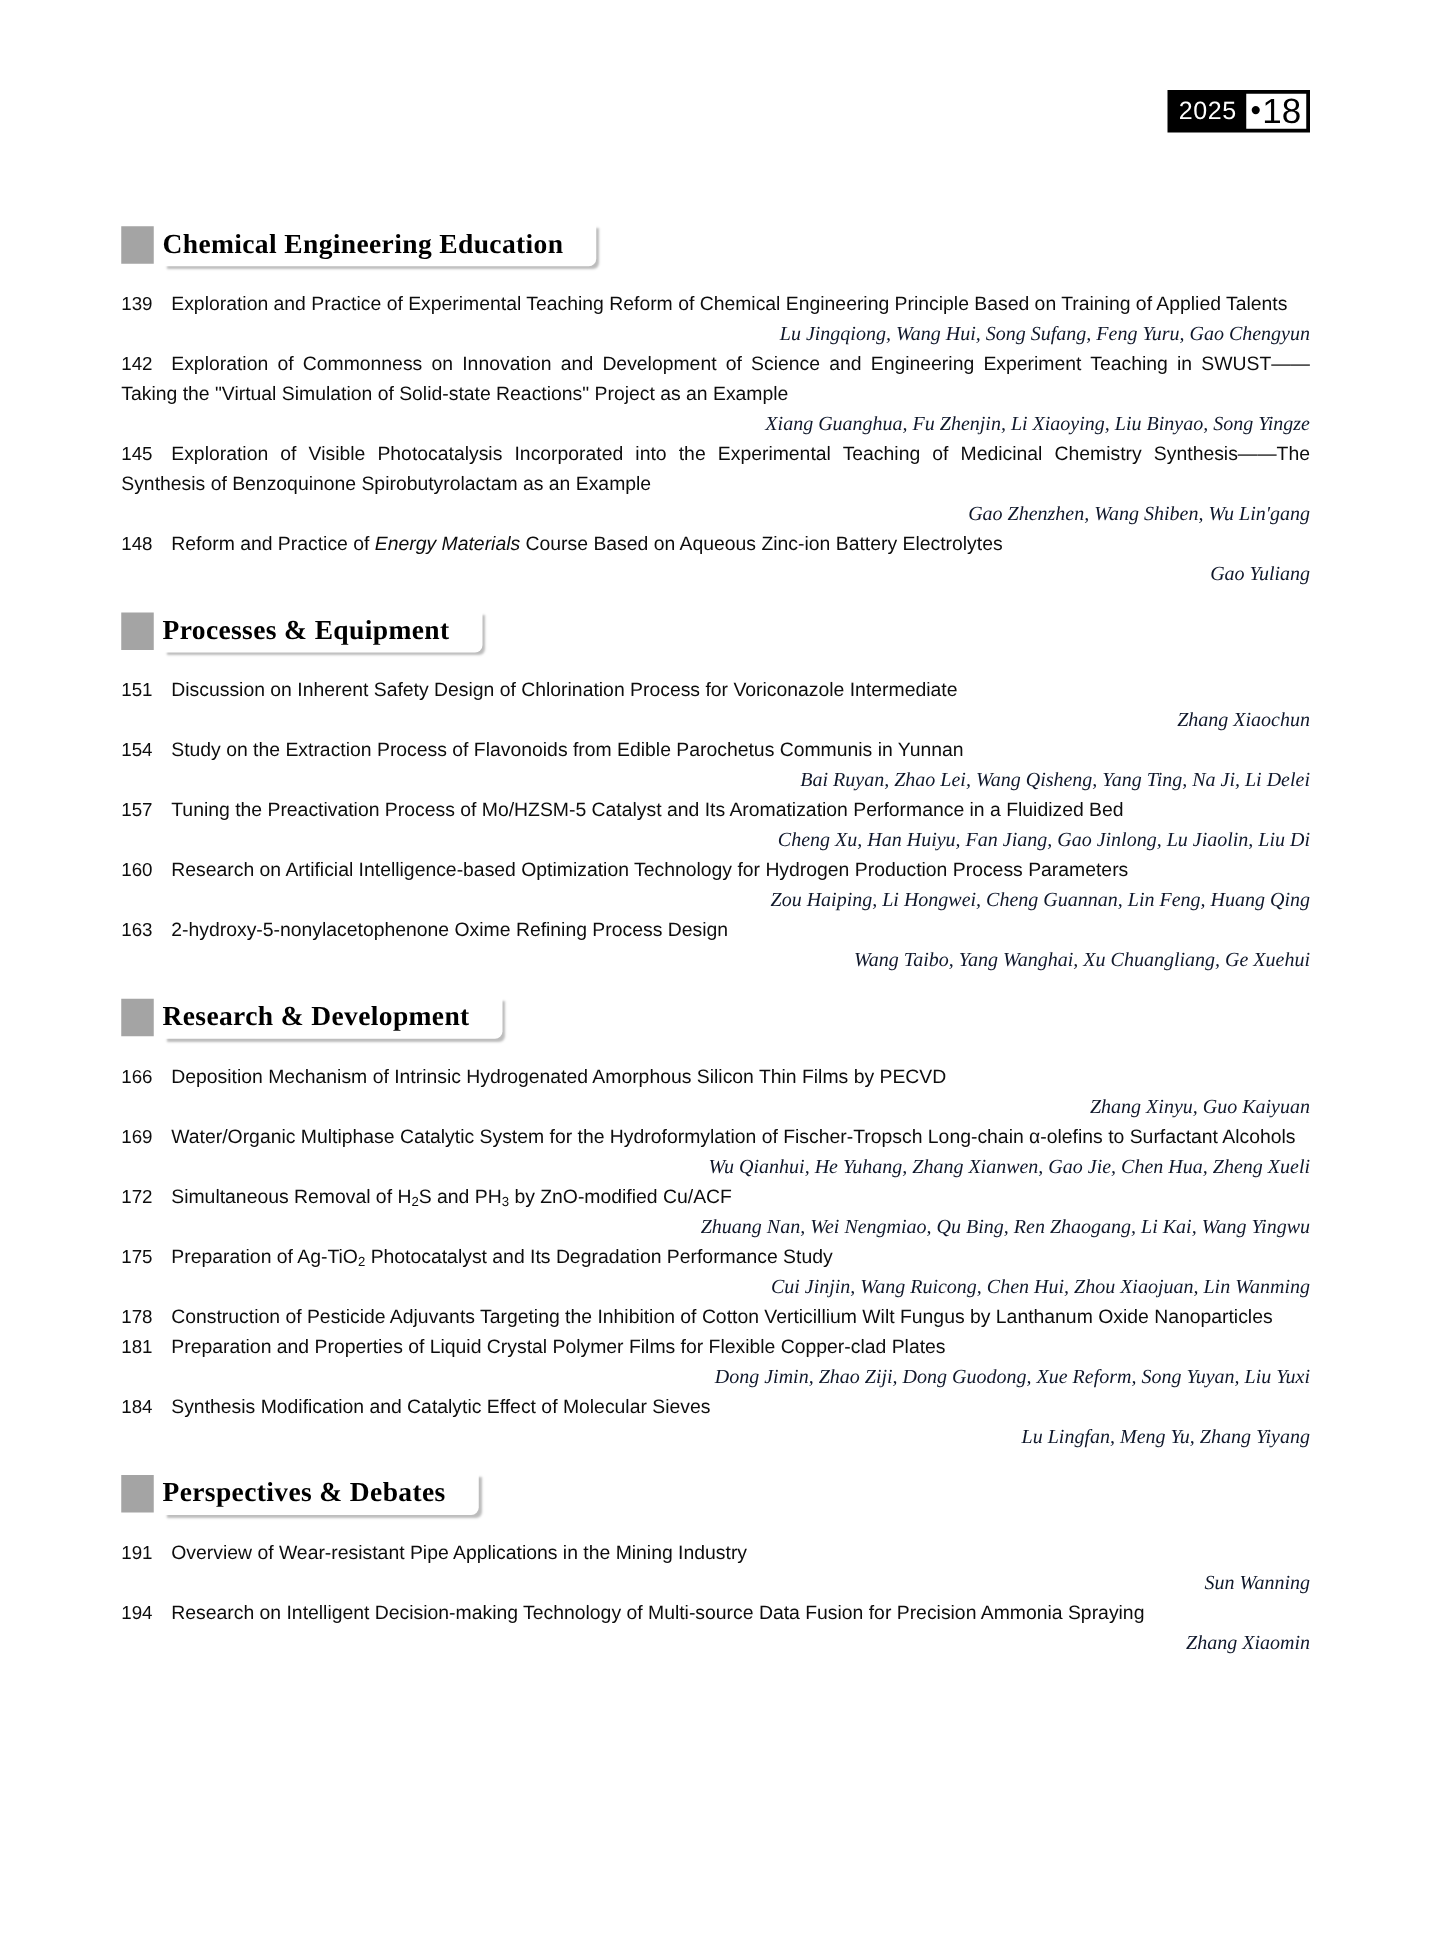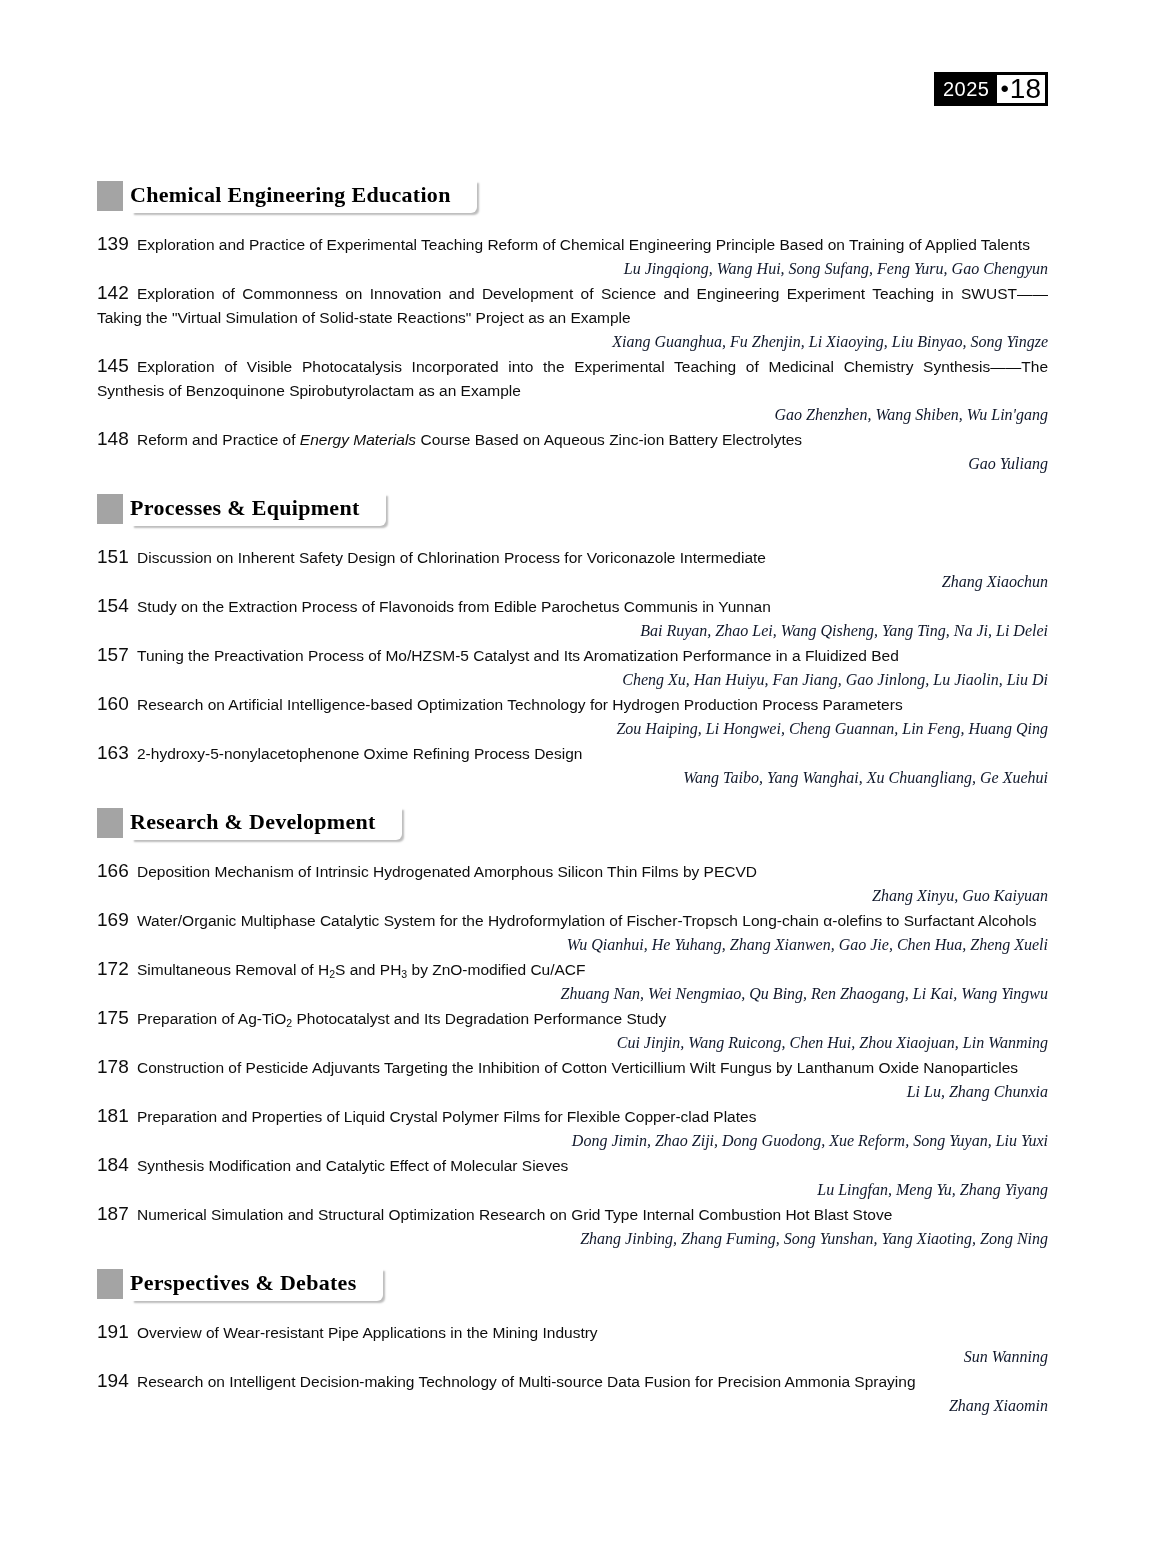--- a/index.html
+++ b/index.html
@@ -89,21 +89,21 @@
   .entry-line {
     margin: 0;
     font-size: 15.5px;
     line-height: 24px;
     text-align: justify;
     color: #0d0d0d;
   }
   .page-num {
     display: inline-block;
     width: 40px;
-    font-size: 19px;
+    font-size: 15px;
   }
   .entry-title i { font-style: italic; }
   .entry-title sub {
     font-size: 0.68em;
     line-height: 0;
     position: relative;
     top: 0.28em;
     vertical-align: baseline;
   }
   .entry-authors {
@@ -218,37 +218,32 @@
     <p class="entry-authors">Zhuang Nan, Wei Nengmiao, Qu Bing, Ren Zhaogang, Li Kai, Wang Yingwu</p>
   </article>
 
   <article class="entry">
     <p class="entry-line"><span class="page-num">175</span><span class="entry-title"><span>Preparation of Ag-TiO</span><sub>2</sub><span> Photocatalyst and Its Degradation Performance Study</span></span></p>
     <p class="entry-authors">Cui Jinjin, Wang Ruicong, Chen Hui, Zhou Xiaojuan, Lin Wanming</p>
   </article>
 
   <article class="entry">
     <p class="entry-line"><span class="page-num">178</span><span class="entry-title"><span>Construction of Pesticide Adjuvants Targeting the Inhibition of Cotton Verticillium Wilt Fungus by Lanthanum Oxide Nanoparticles</span></span></p>
-    <p class="entry-authors">Li Lu, Zhang Chunxia</p>
   </article>
 
   <article class="entry">
     <p class="entry-line"><span class="page-num">181</span><span class="entry-title"><span>Preparation and Properties of Liquid Crystal Polymer Films for Flexible Copper-clad Plates</span></span></p>
     <p class="entry-authors">Dong Jimin, Zhao Ziji, Dong Guodong, Xue Reform, Song Yuyan, Liu Yuxi</p>
   </article>
 
   <article class="entry">
     <p class="entry-line"><span class="page-num">184</span><span class="entry-title"><span>Synthesis Modification and Catalytic Effect of Molecular Sieves</span></span></p>
     <p class="entry-authors">Lu Lingfan, Meng Yu, Zhang Yiyang</p>
   </article>
 
-  <article class="entry">
-    <p class="entry-line"><span class="page-num">187</span><span class="entry-title"><span>Numerical Simulation and Structural Optimization Research on Grid Type Internal Combustion Hot Blast Stove</span></span></p>
-    <p class="entry-authors">Zhang Jinbing, Zhang Fuming, Song Yunshan, Yang Xiaoting, Zong Ning</p>
-  </article>
 </div>
   </section>
 
   <section class="toc-section">
     <header class="section-header">
       <span class="section-marker"></span>
       <span class="section-tab">
         <h2 class="section-title">Perspectives &amp; Debates</h2>
       </span>
     </header>

